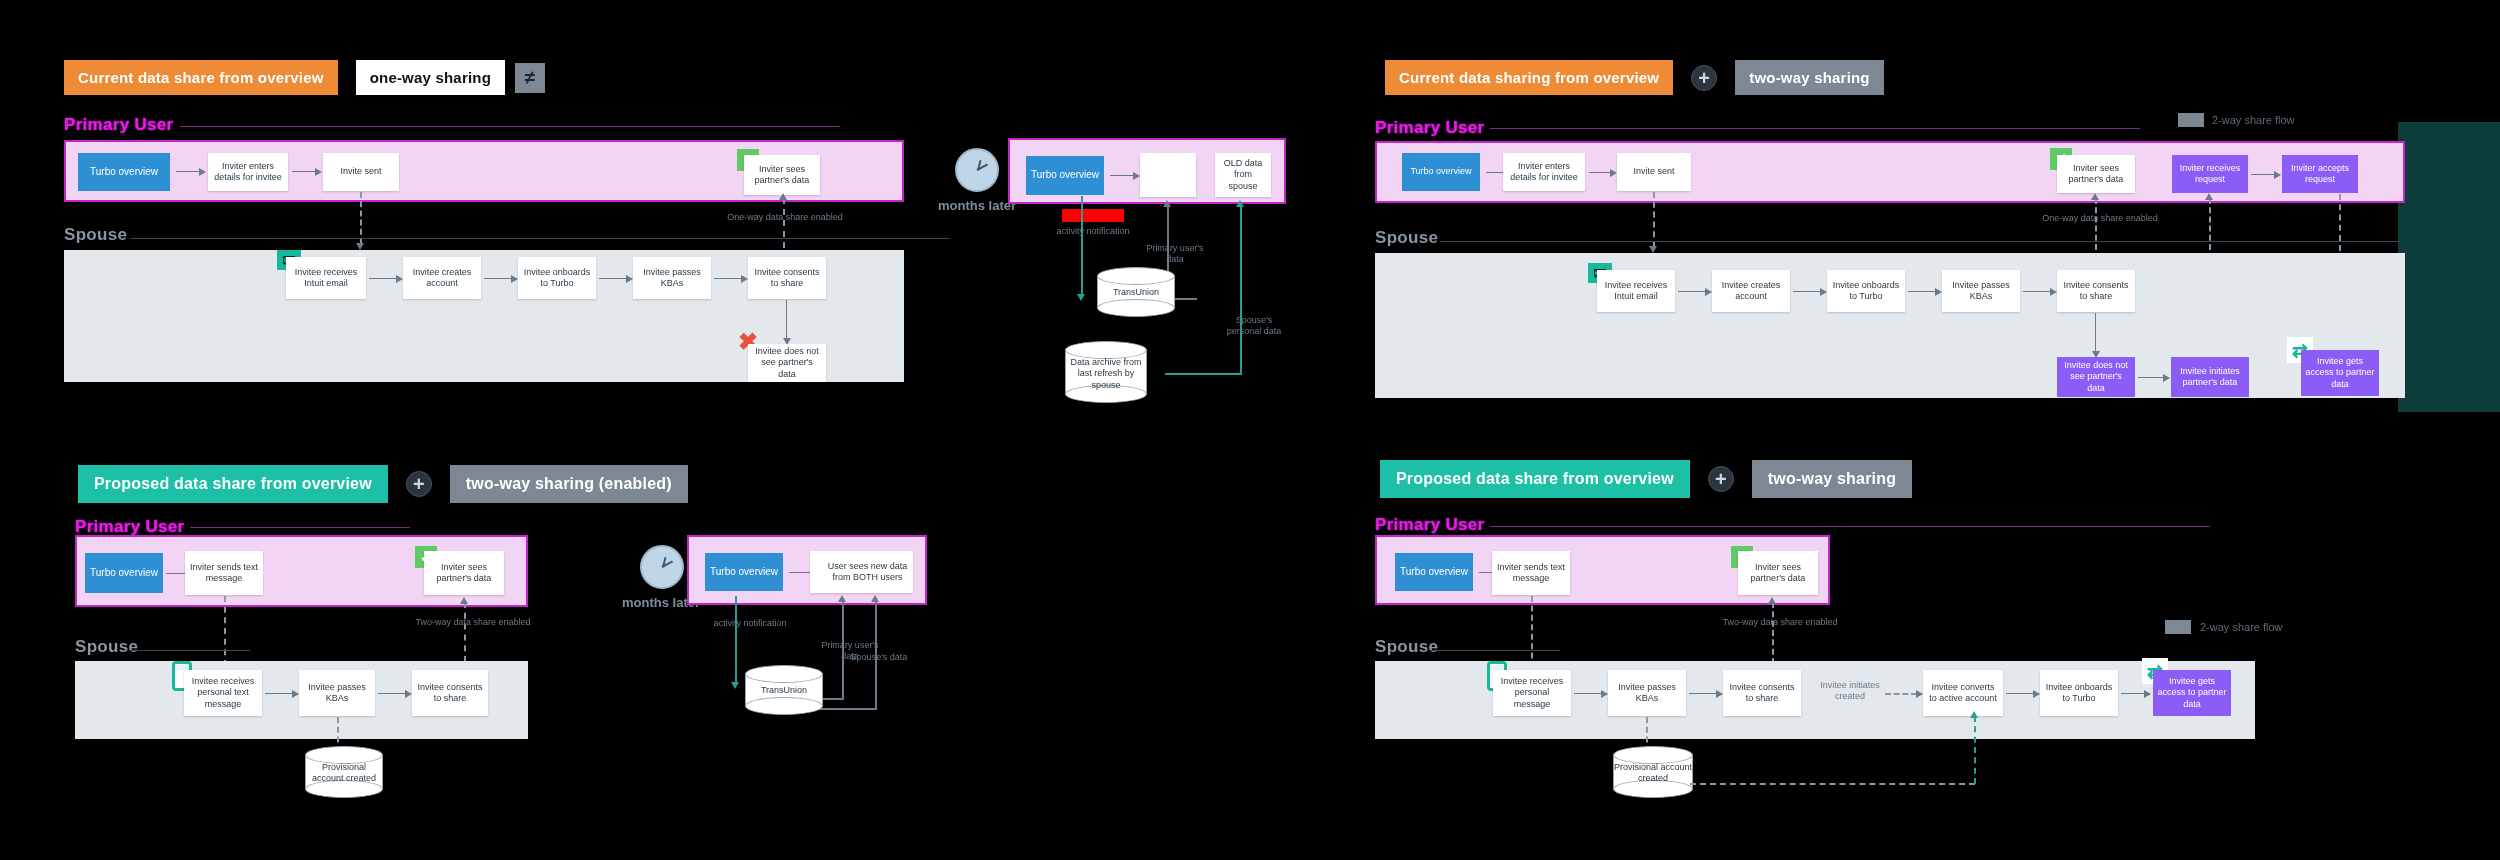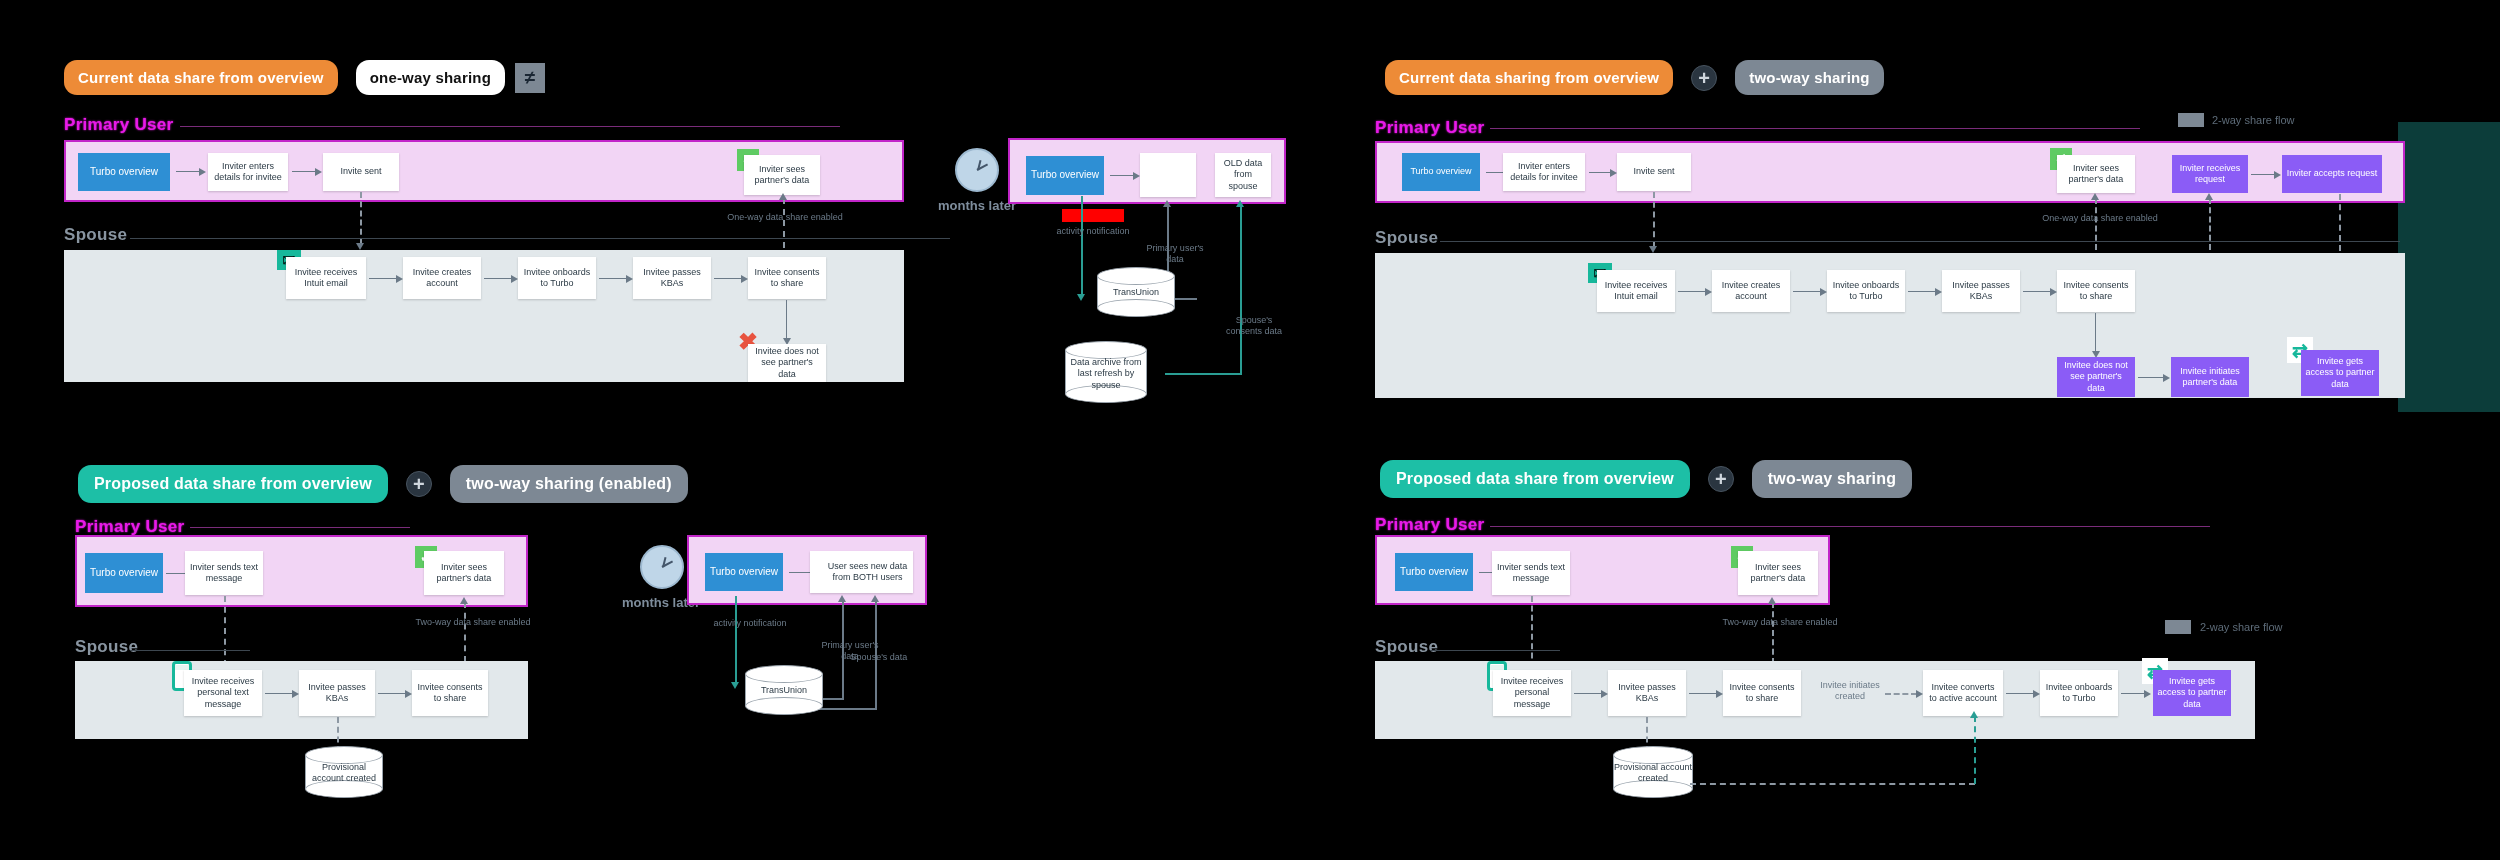--- a/index.html
+++ b/index.html
@@ -8,21 +8,21 @@
     background:#000;
     font-family:"Liberation Sans", sans-serif;
     overflow:hidden;
     position:relative;
   }
 
   
   .chip-row { position:absolute; display:flex; align-items:center; gap:0; }
   .chip {
     font-weight:bold; color:#fff; display:flex; align-items:center;
-    justify-content:center; white-space:nowrap; letter-spacing:.2px;border-radius:13px;
+    justify-content:center; white-space:nowrap; letter-spacing:.2px;
   }
   .chip-orange { background:#ED8B37; padding:9px 14px; font-size:15px; }
   .chip-teal   { background:#1DBFA6; padding:10px 16px; font-size:16px; }
   .chip-white  { background:#fff; color:#111; padding:9px 14px; font-size:15px; }
   .chip-gray   { background:#7D8894; padding:10px 16px; font-size:16px; }
   .chip-gray-sm{ background:#7D8894; padding:9px 14px; font-size:15px; }
   .gap-sm { width:18px; }
   .gap-xs { width:10px; }
 
   .noteq-btn {
@@ -221,21 +221,21 @@
 <div class="cyl" style="left:1097px;top:267px;width:78px;height:50px;font-size:9px;">
   <div class="body"></div>
     <div class="bot"></div>
     <div class="top"></div>
   <div class="txt">TransUnion</div>
 </div>
 
 <div class="tealv" style="left:1240px;top:205px;height:170px;"></div>
 <div class="arrow-head ah-u-t" style="left:1236px;top:200px;"></div>
 <div class="tealh" style="left:1165px;top:373px;width:76px;"></div>
-<div class="edge-label" style="left:1218px;top:315px;width:72px;font-size:9px;">Spouse's consents data</div>
+<div class="edge-label" style="left:1218px;top:315px;width:72px;font-size:9px;">Spouse's personal data</div>
 
 <div class="cyl" style="left:1065px;top:341px;width:82px;height:62px;font-size:9px;">
   <div class="body"></div>
     <div class="bot"></div>
     <div class="top"></div>
   <div class="txt">Data archive from last refresh by spouse</div>
 </div>
 
 <div class="teal-wash" style="left:2398px;top:122px;width:102px;height:290px;"></div>
 
@@ -257,21 +257,21 @@
 <div class="node" style="left:1503px;top:153px;width:82px;height:38px;font-size:9px;">Inviter enters details for invitee</div>
 <div class="sl" style="left:1589px;top:172px;width:22px;height:1px;"></div>
 <div class="arrow-head ah-r" style="left:1610px;top:169px;"></div>
 <div class="node" style="left:1617px;top:153px;width:74px;height:38px;font-size:9px;">Invite sent</div>
 
 <div class="badge-check" style="left:2050px;top:148px;">✓</div>
 <div class="node" style="left:2057px;top:155px;width:78px;height:38px;font-size:9px;">Inviter sees partner's data</div>
 <div class="node node-gray" style="left:2172px;top:155px;width:76px;height:38px;font-size:9px;">Inviter receives request</div>
 <div class="sl" style="left:2251px;top:174px;width:24px;height:1px;"></div>
 <div class="arrow-head ah-r" style="left:2274px;top:171px;"></div>
-<div class="node node-gray" style="left:2282px;top:155px;width:100px;height:38px;font-size:9px;">Inviter accepts request</div>
+<div class="node node-gray" style="left:2282px;top:155px;width:76px;height:38px;font-size:9px;">Inviter accepts request</div>
 
 <div class="legend-sw" style="left:2178px;top:113px;"></div>
 <div class="legend-tx" style="left:2212px;top:114px;">2-way share flow</div>
 
 <div class="dashv" style="left:1653px;top:192px;height:55px;"></div>
 <div class="arrow-head ah-d" style="left:1649px;top:246px;"></div>
 <div class="dashv" style="left:2095px;top:198px;height:52px;"></div>
 <div class="arrow-head ah-u" style="left:2091px;top:193px;"></div>
 <div class="dashv" style="left:2209px;top:198px;height:52px;"></div>
 <div class="arrow-head ah-u" style="left:2205px;top:193px;"></div>

